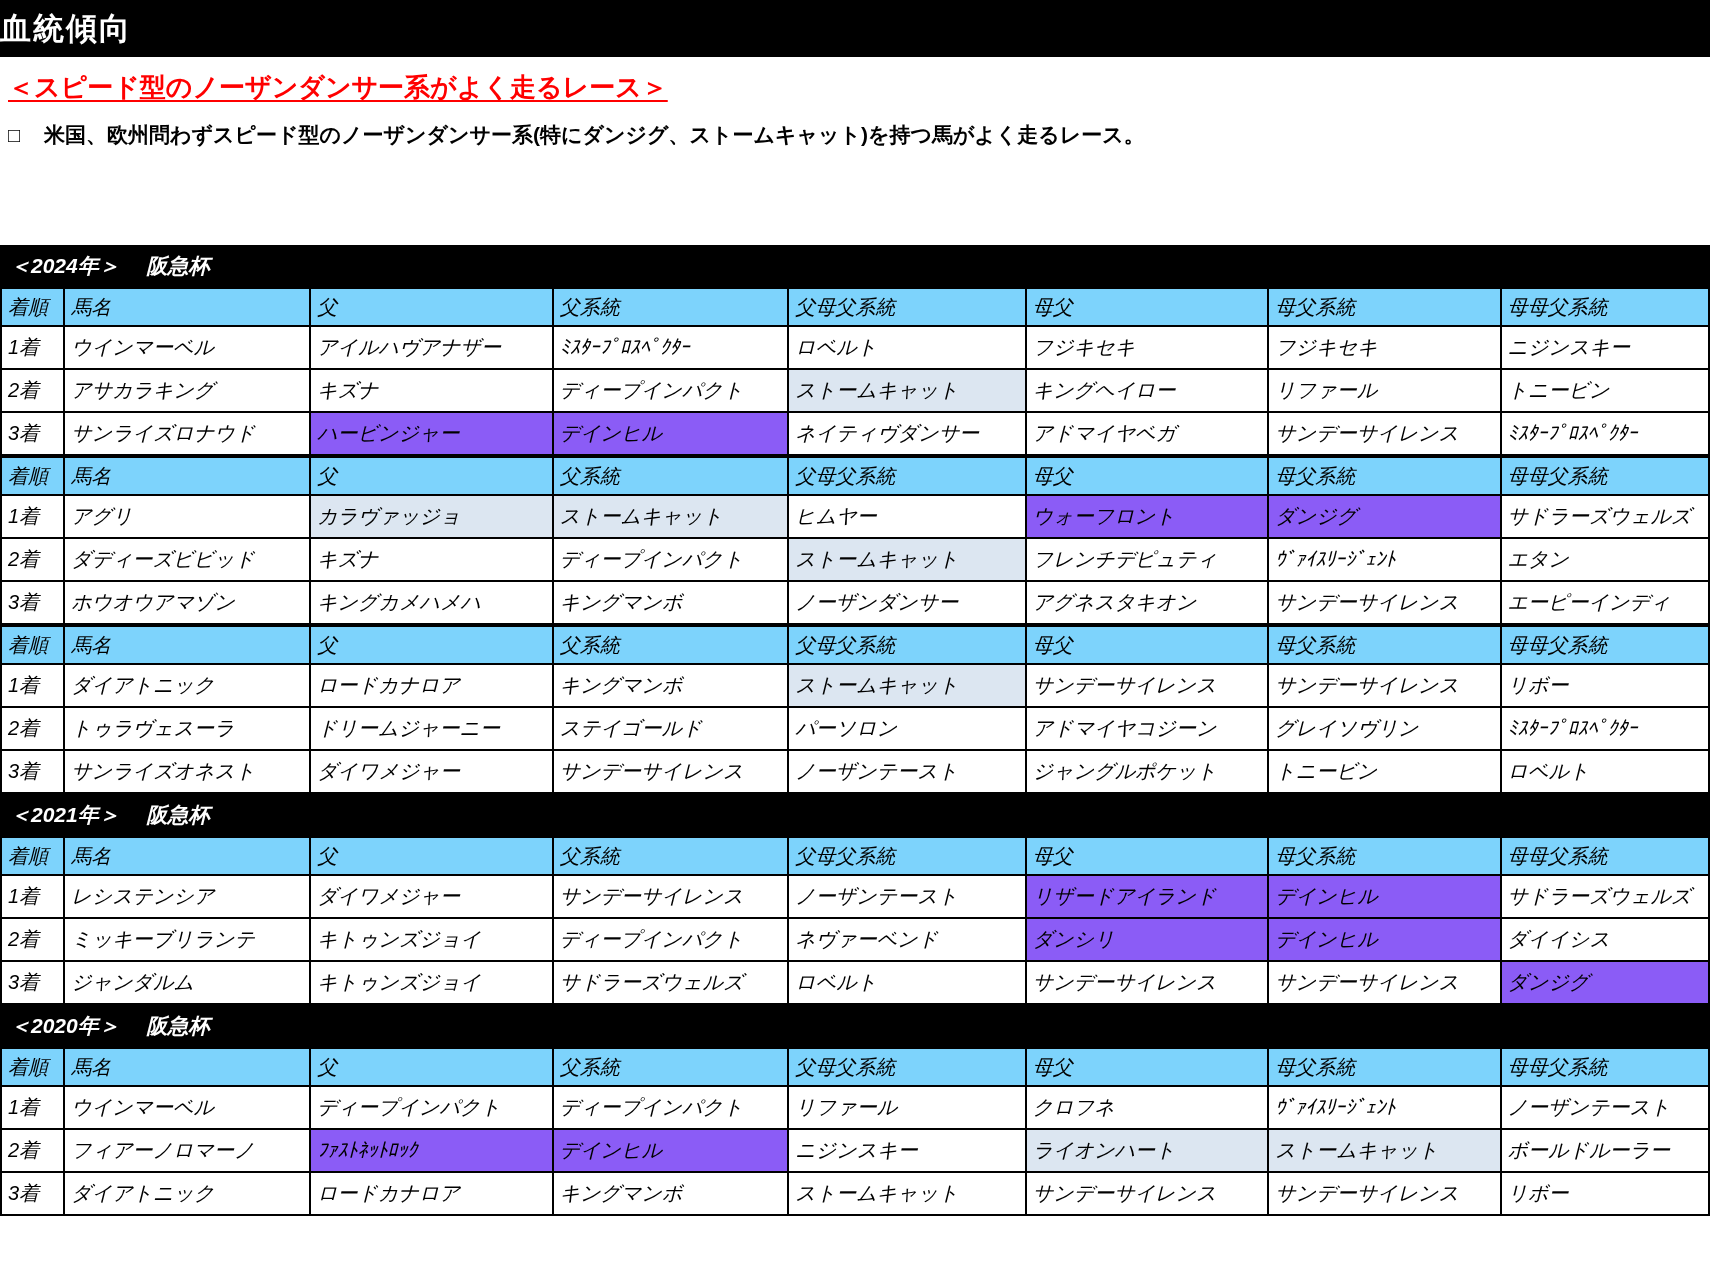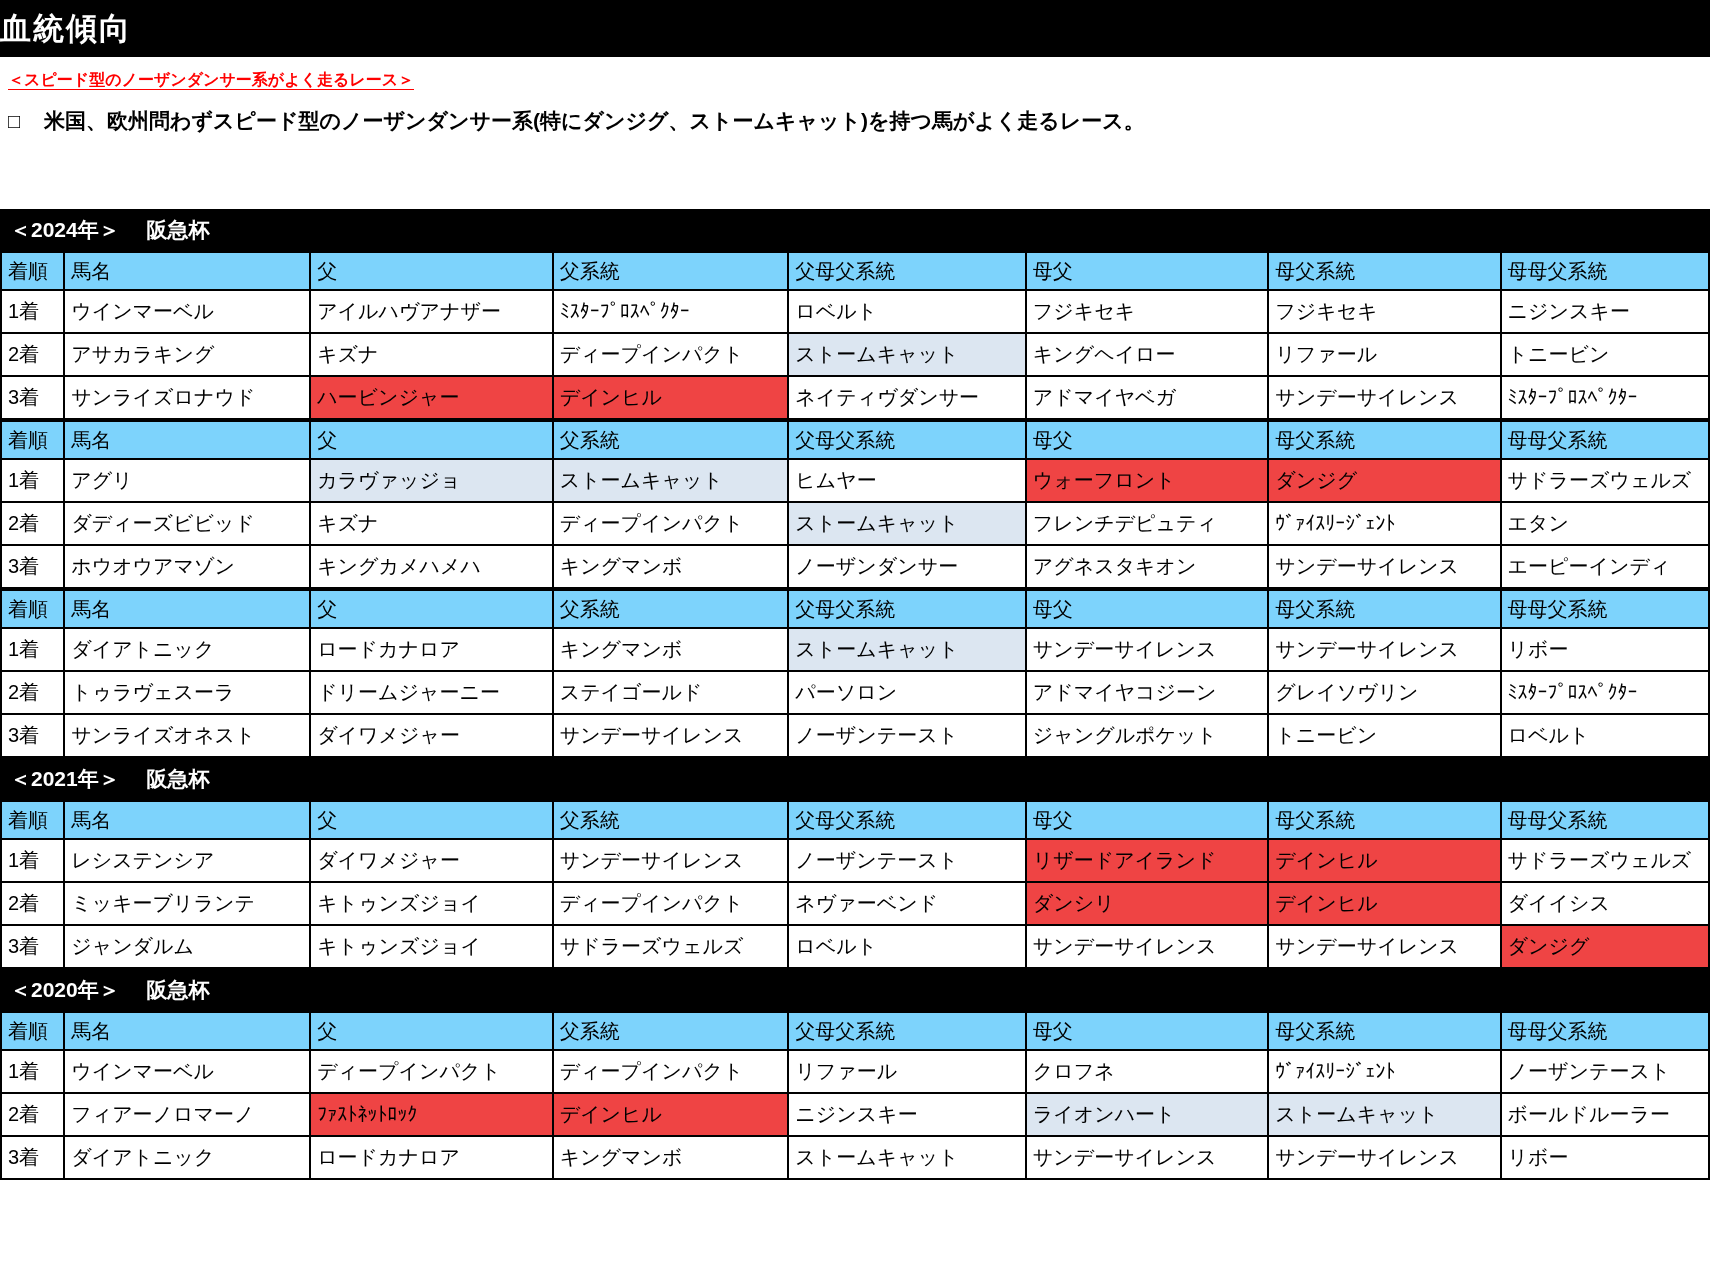--- a/index.html
+++ b/index.html
@@ -11,42 +11,42 @@
   .title-bar {
     height:57px; background:#000;
     display:flex; align-items:center; justify-content:flex-start;
   }
   .title-bar h1 {
     margin:0; color:#fff; font-size:31px; font-weight:bold; letter-spacing:2px;
   }
   .intro { padding:13px 0 0 8px; }
   .red-heading {
     display:inline-block;
-    color:#ff0000; font-size:16px; font-weight:bold;
+    color:#ff0000; font-size:26px; font-weight:bold;
     text-decoration:underline; text-underline-offset:4px;
   }
   .note { margin-top:16px; font-size:21px; font-weight:bold; display:flex; align-items:center; }
   .note .checkbox {
     font-weight:normal; font-size:20px; margin-right:24px; line-height:1;
   }
-  #sections { margin-top:74px; }
+  #sections { margin-top:96px;font-style:italic; }
   .section-bar {
     height:42px; background:#000; color:#fff;
     font-size:21px; font-weight:bold; line-height:42px;
     padding-left:10px; box-sizing:border-box;
   }
   table { width:100%; border-collapse:collapse; table-layout:fixed; }
   th, td {
     border:2px solid #000;
     font-size:20px; text-align:left; vertical-align:middle;
     padding:0 2px 0 6px; white-space:nowrap; overflow:hidden;
   }
   thead th { background:#7dd3fc; font-weight:normal; height:36px; }
   td { height:41px; background:#fff; }
-  .hl-purple { background:#ef4444; }
+  .hl-purple { background:#8b5cf6; }
   .hl-blue   { background:#dce6f1; }
 </style>
 </head>
 <body>
 
 <header class="title-bar">
   <h1>血統傾向</h1>
 </header>
 
 <div class="intro">

